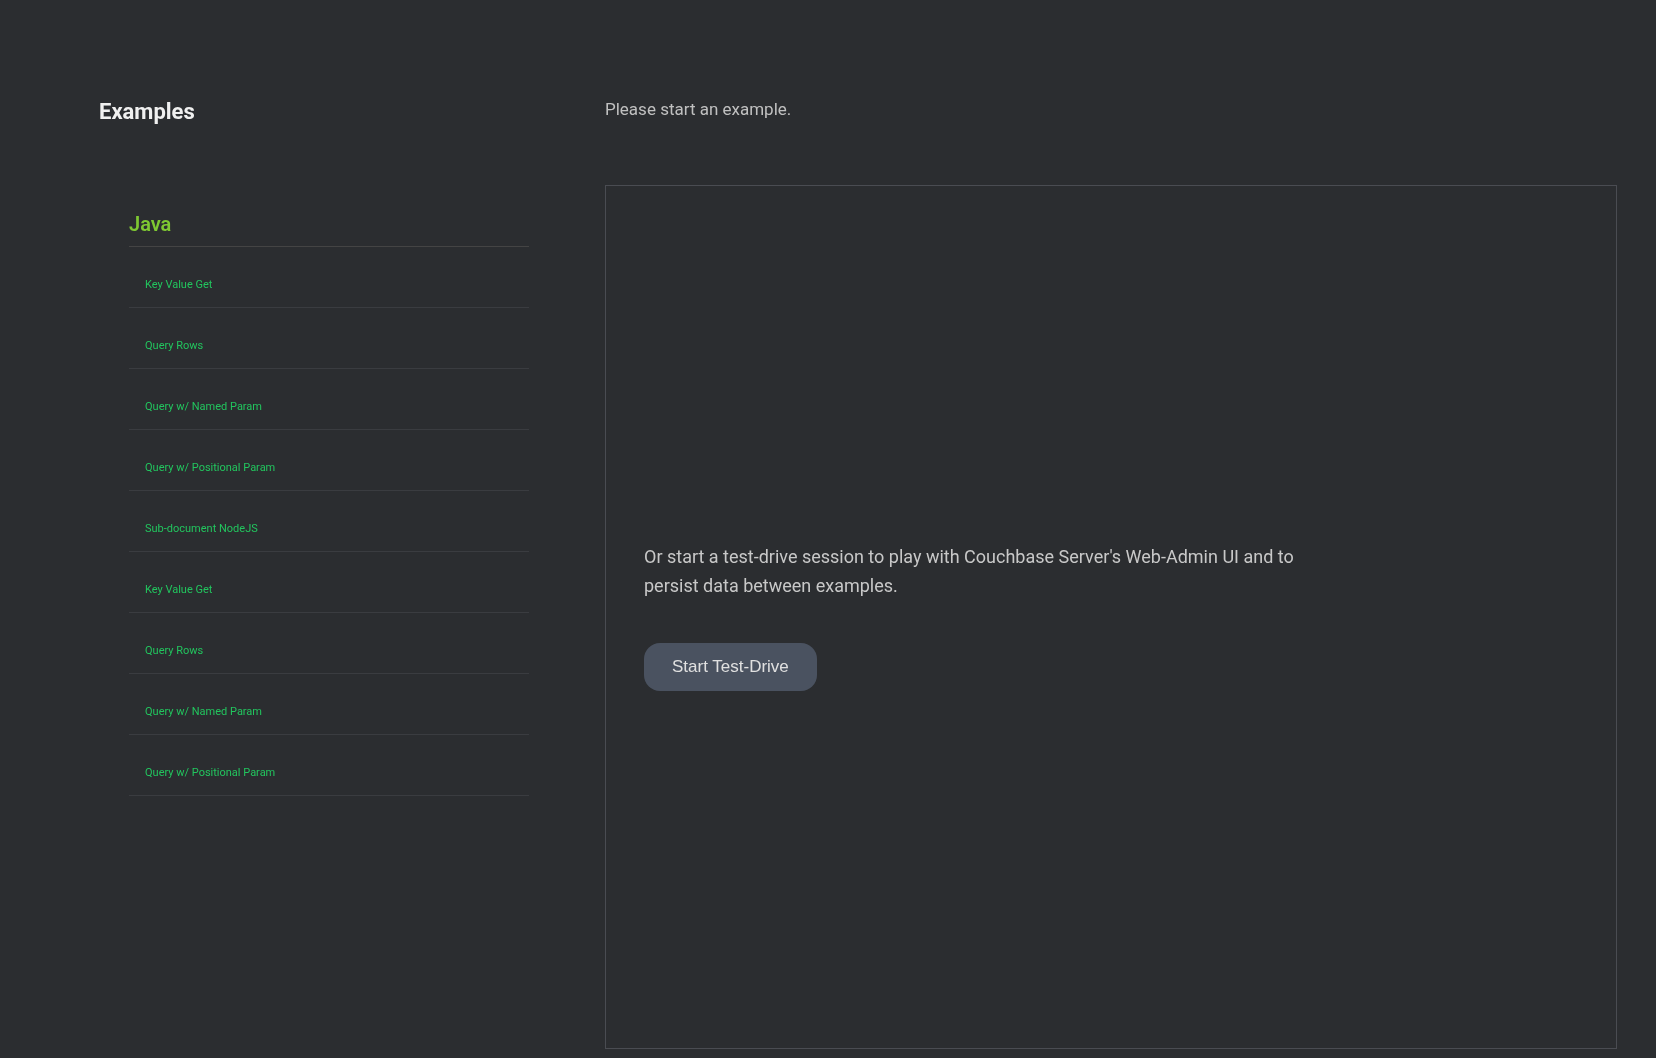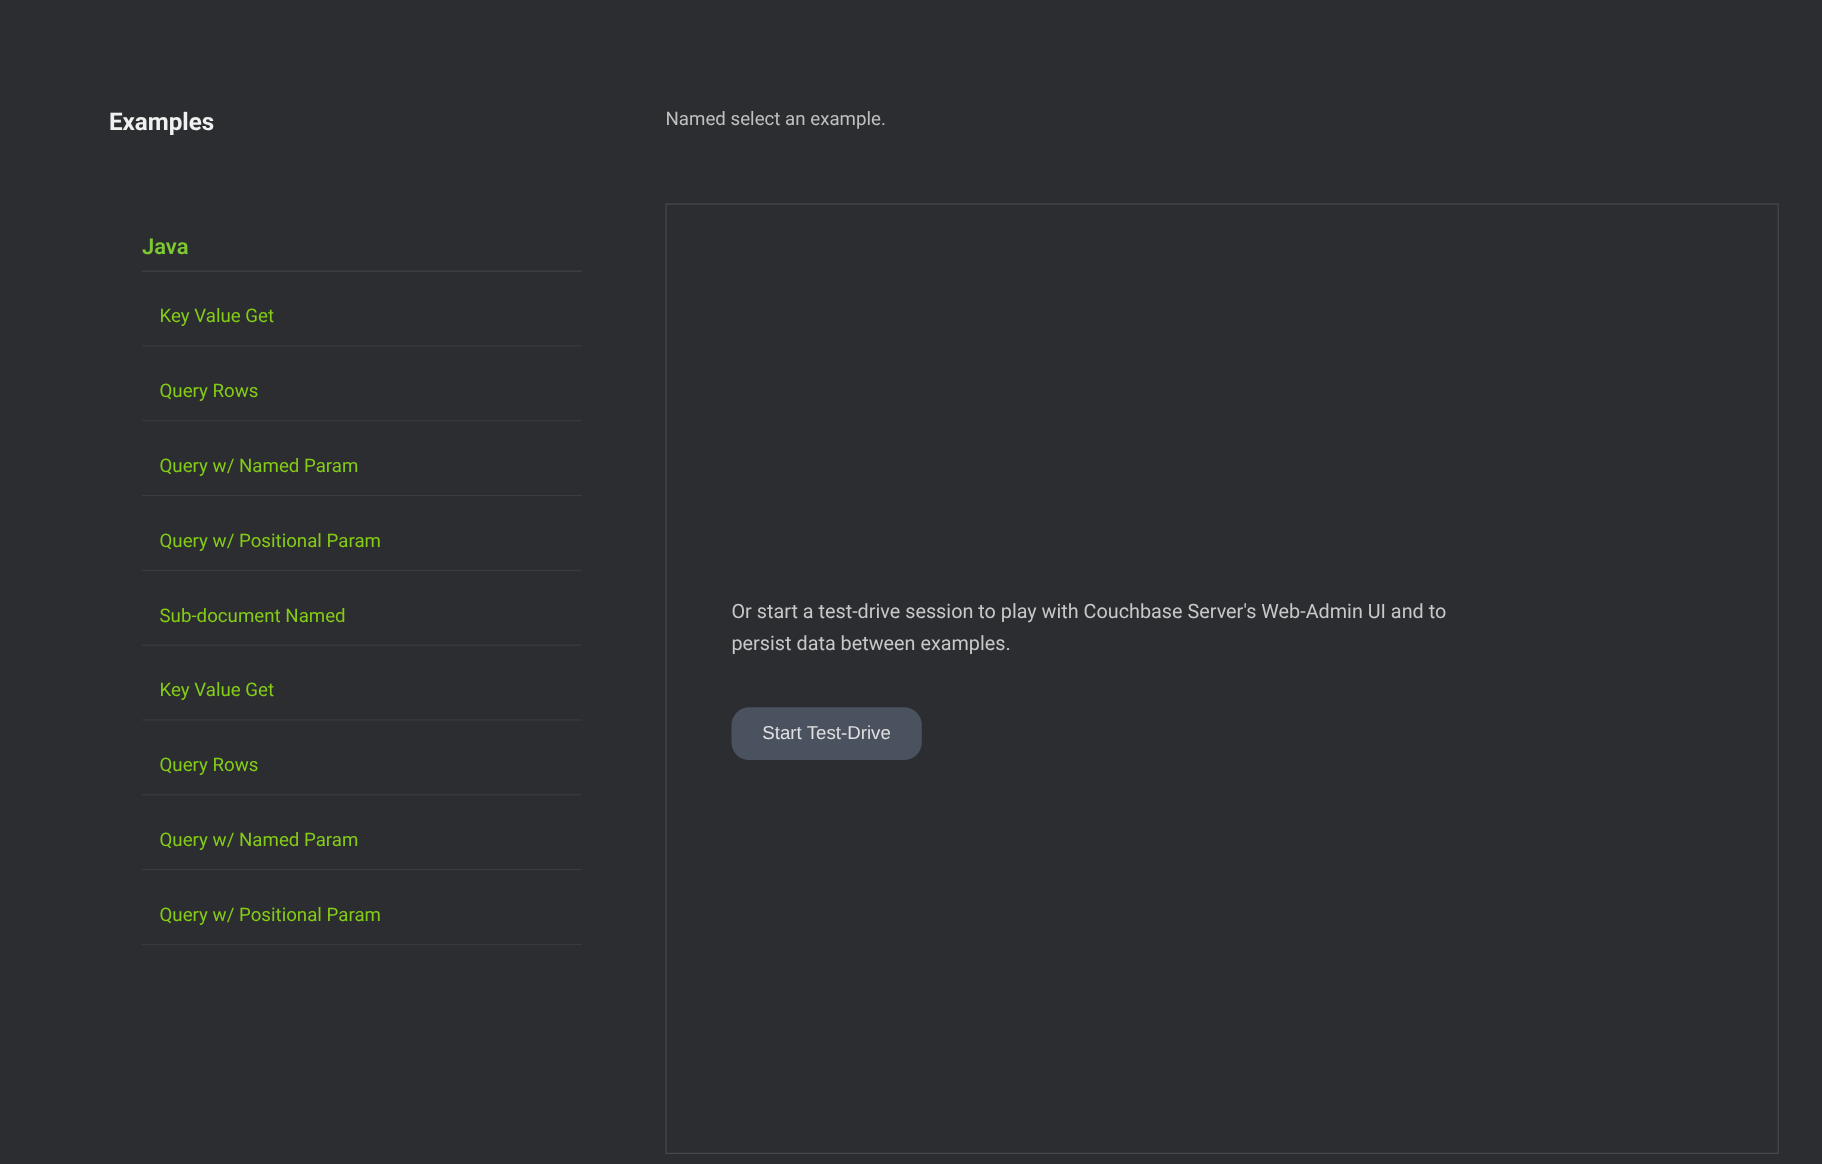--- a/index.html
+++ b/index.html
@@ -65,32 +65,32 @@
       font-size: 20px;
       font-weight: 600;
       color: #7ec832;
       padding: 12px 0 10px 0;
       border-bottom: 1px solid #444;
       margin-bottom: 4px;
     }
 
     .sidebar-item {
       padding: 16px 4px 16px 16px;
-      color: #84cc16;
-      font-size: 17px;
+      color: #22c55e;
+      font-size: 11px;
       cursor: pointer;
       border-bottom: 1px solid #3a3c40;
       transition: background 0.15s;
     }
 
     .content-panel {
       flex: 1;
       border: 1px solid #4a4c52;
       margin-left: 16px;
-      padding: 44px;
+      padding: 23px;
       display: flex;
       flex-direction: column;
       justify-content: center;
       align-items: flex-start;
       background-color: #2b2d30;
     }
 
     .content-description {
       font-size: 18px;
       color: #c8c8c8;
@@ -109,32 +109,32 @@
       border-radius: 16px;
       transition: background 0.15s;
     }
   </style>
 </head>
 <body>
 
 <div class="app-container">
   <div class="header">
     <div class="header-title">Examples</div>
-    <div class="header-subtitle">Named select an example.</div>
+    <div class="header-subtitle">Please start an example.</div>
   </div>
 
   <div class="main-content">
     <div class="sidebar" id="sidebar-container">
         <div class="sidebar-section">
           <div class="sidebar-section-header">Java</div>
           <div class="sidebar-item">Key Value Get</div>
           <div class="sidebar-item">Query Rows</div>
           <div class="sidebar-item">Query w/ Named Param</div>
           <div class="sidebar-item">Query w/ Positional Param</div>
-          <div class="sidebar-item">Sub-document Named</div>
+          <div class="sidebar-item">Sub-document NodeJS</div>
         </div>
         <div class="sidebar-section">
           <div class="sidebar-item">Key Value Get</div>
           <div class="sidebar-item">Query Rows</div>
           <div class="sidebar-item">Query w/ Named Param</div>
           <div class="sidebar-item">Query w/ Positional Param</div>
         </div>
       </div>
 
     <div class="content-panel">

